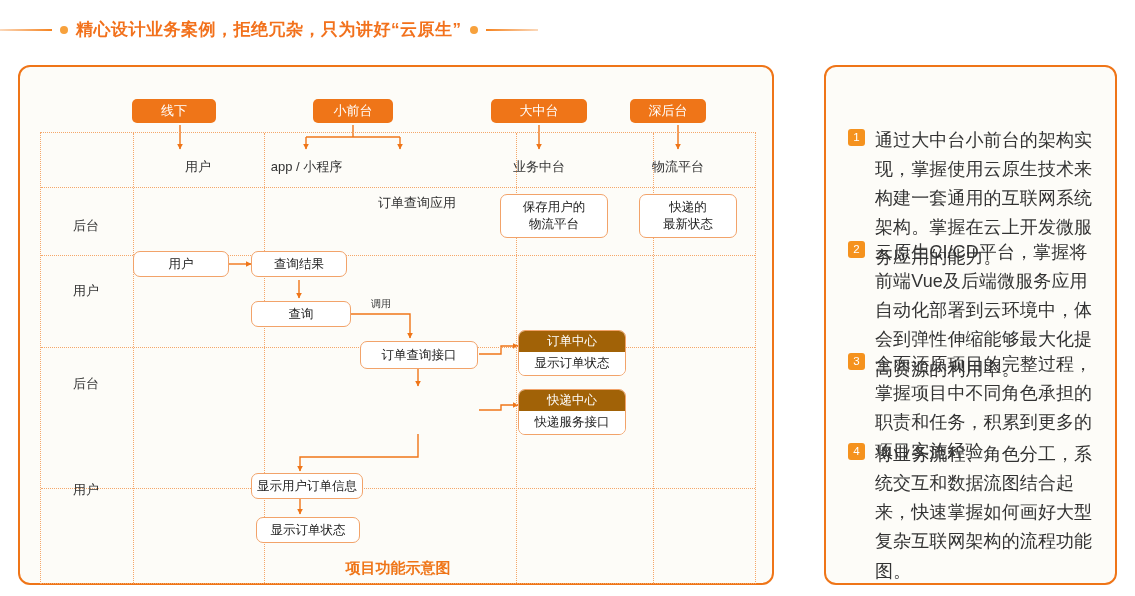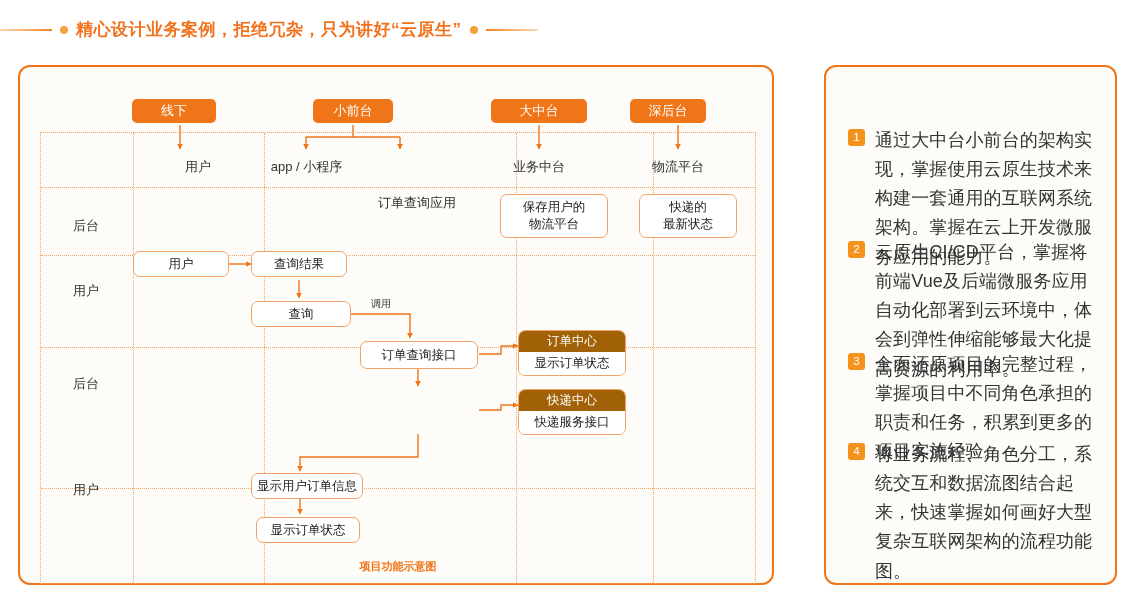--- a/index.html
+++ b/index.html
@@ -77,21 +77,21 @@
     background:#a16207; color:#fff; font-size:12.5px; height:21px;
     line-height:21px; text-align:center;
   }
   .svcbox .bdy {
     background:#fff; color:#222; font-size:12.5px; height:23px;
     line-height:23px; text-align:center;
   }
 
   .capt {
     position:absolute; left:0; width:756px; text-align:center;
-    font-size:11px; font-weight:bold; color:#ef7518;
+    font-size:15px; font-weight:bold; color:#ef7518;
   }
 
   
   #wires { position:absolute; left:0; top:0; width:756px; height:520px;
            pointer-events:none; }
 
   .wlabel {
     position:absolute; font-size:10px; color:#333;
   }
 

